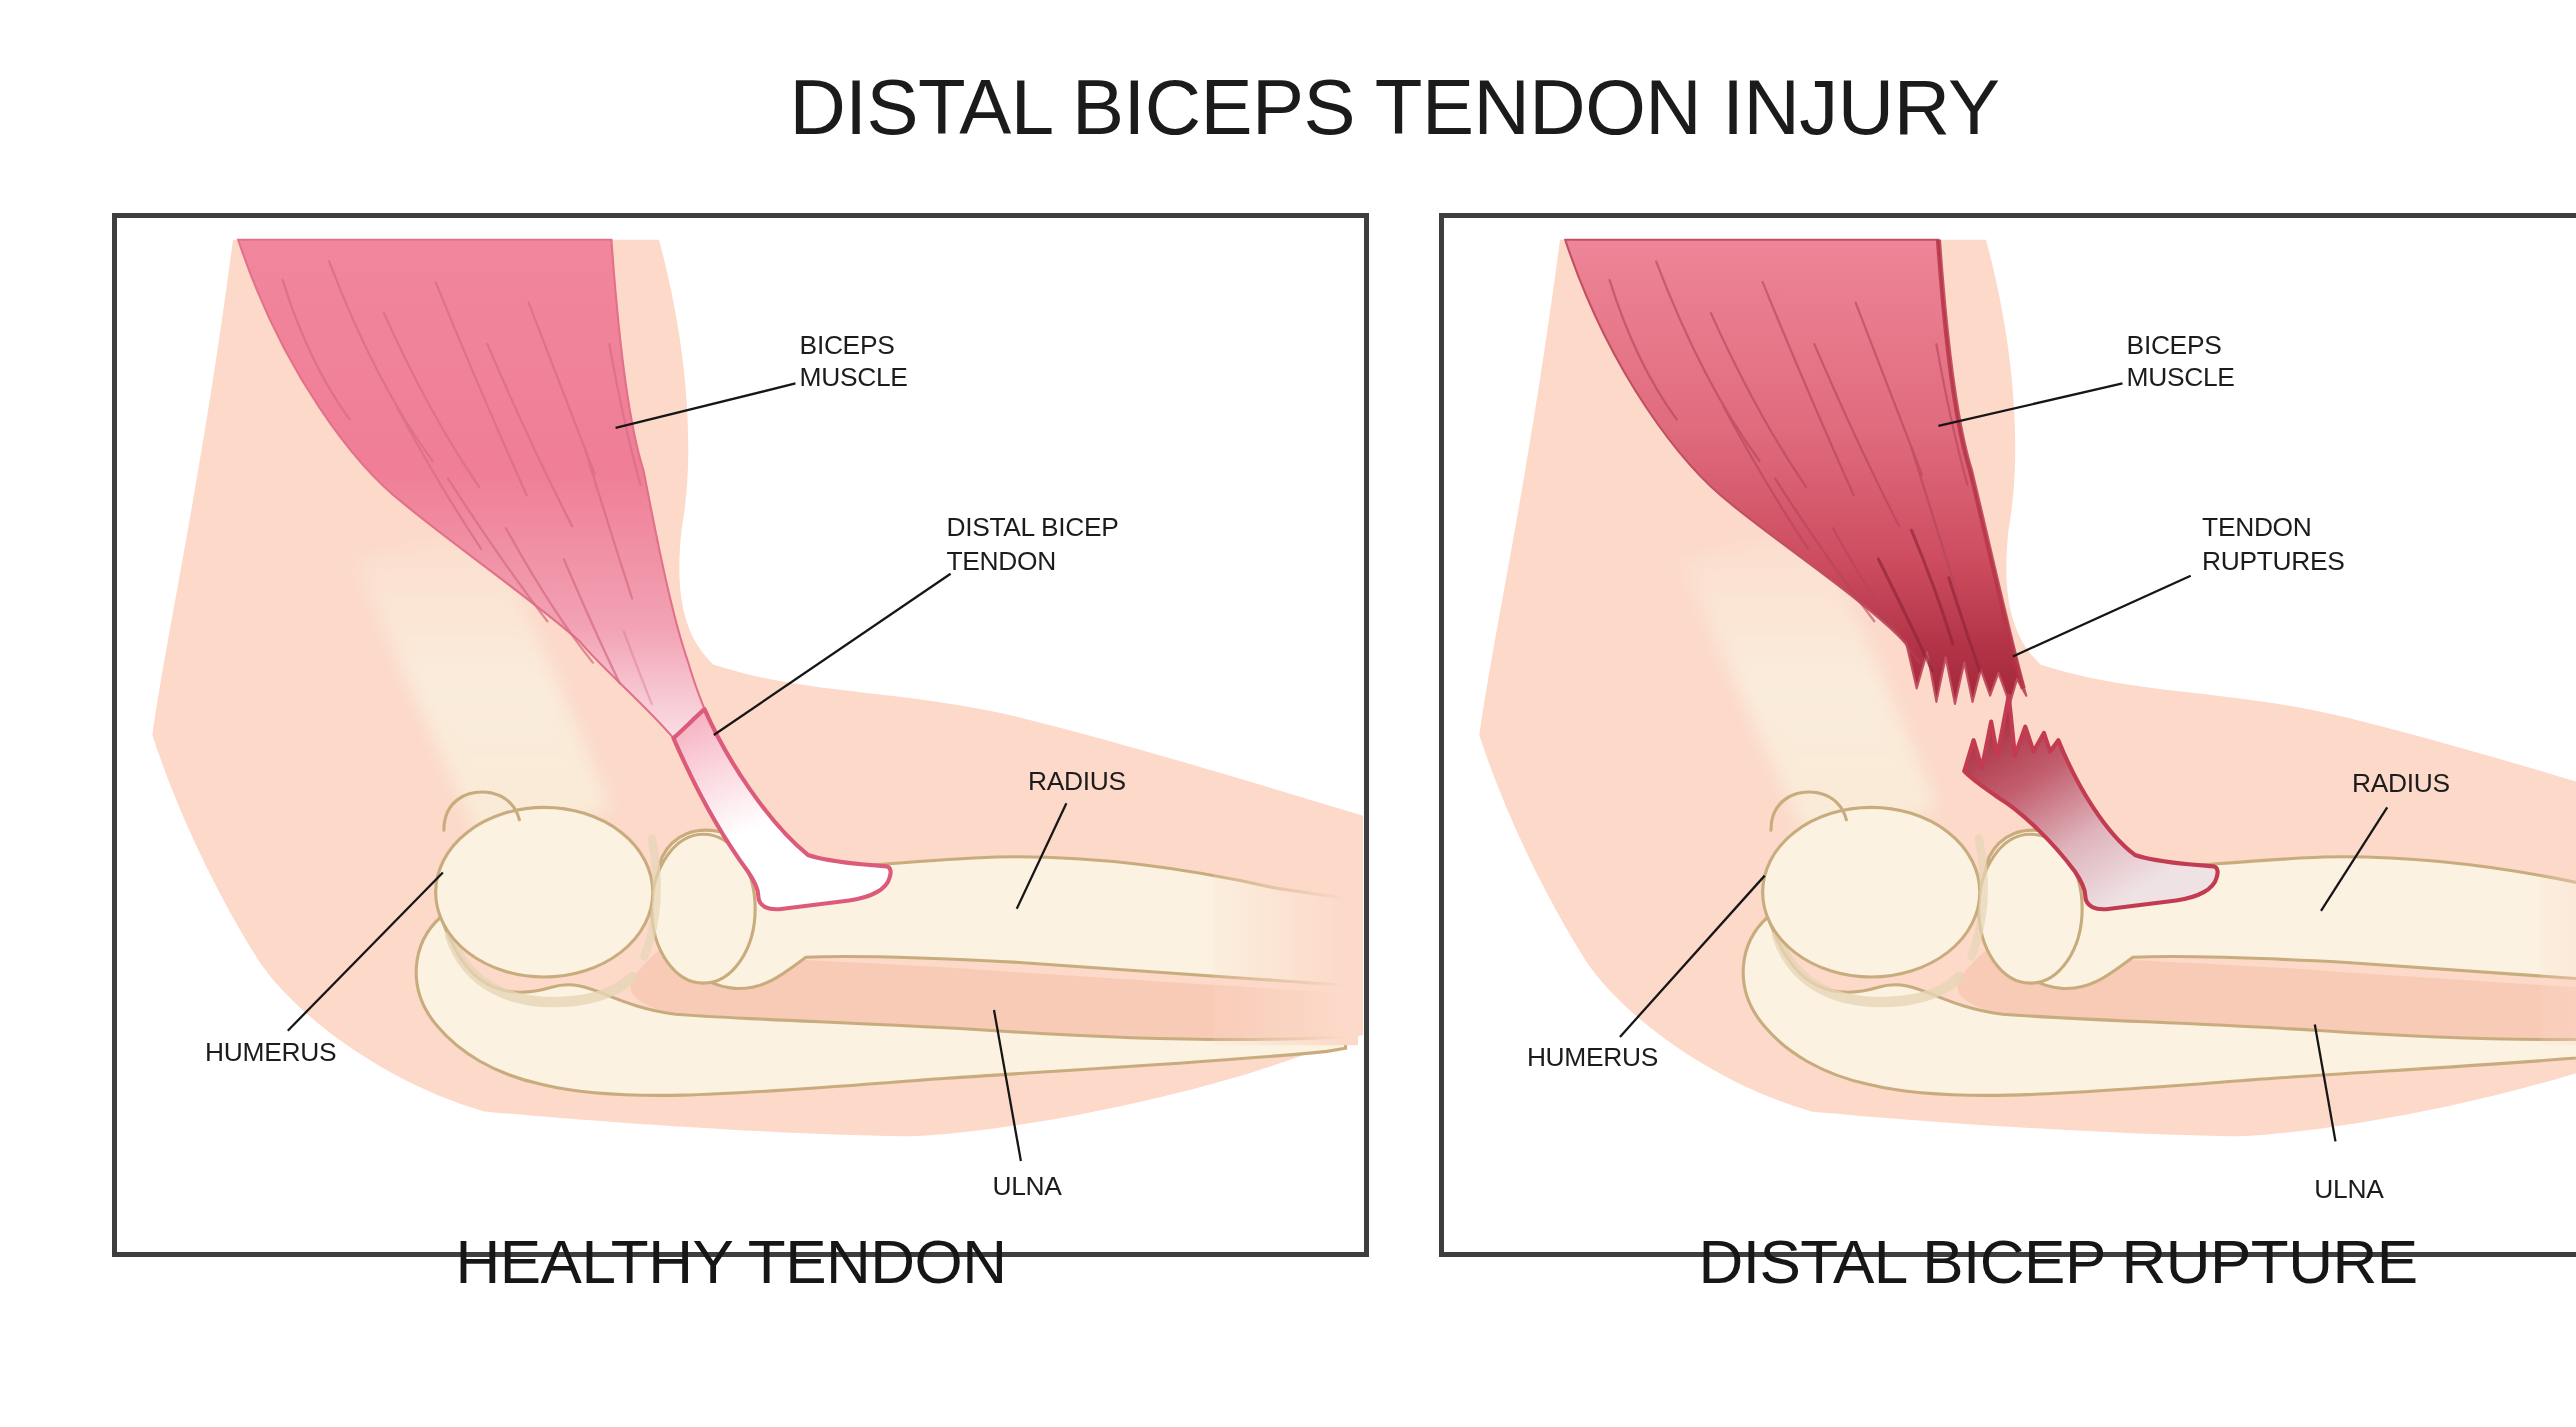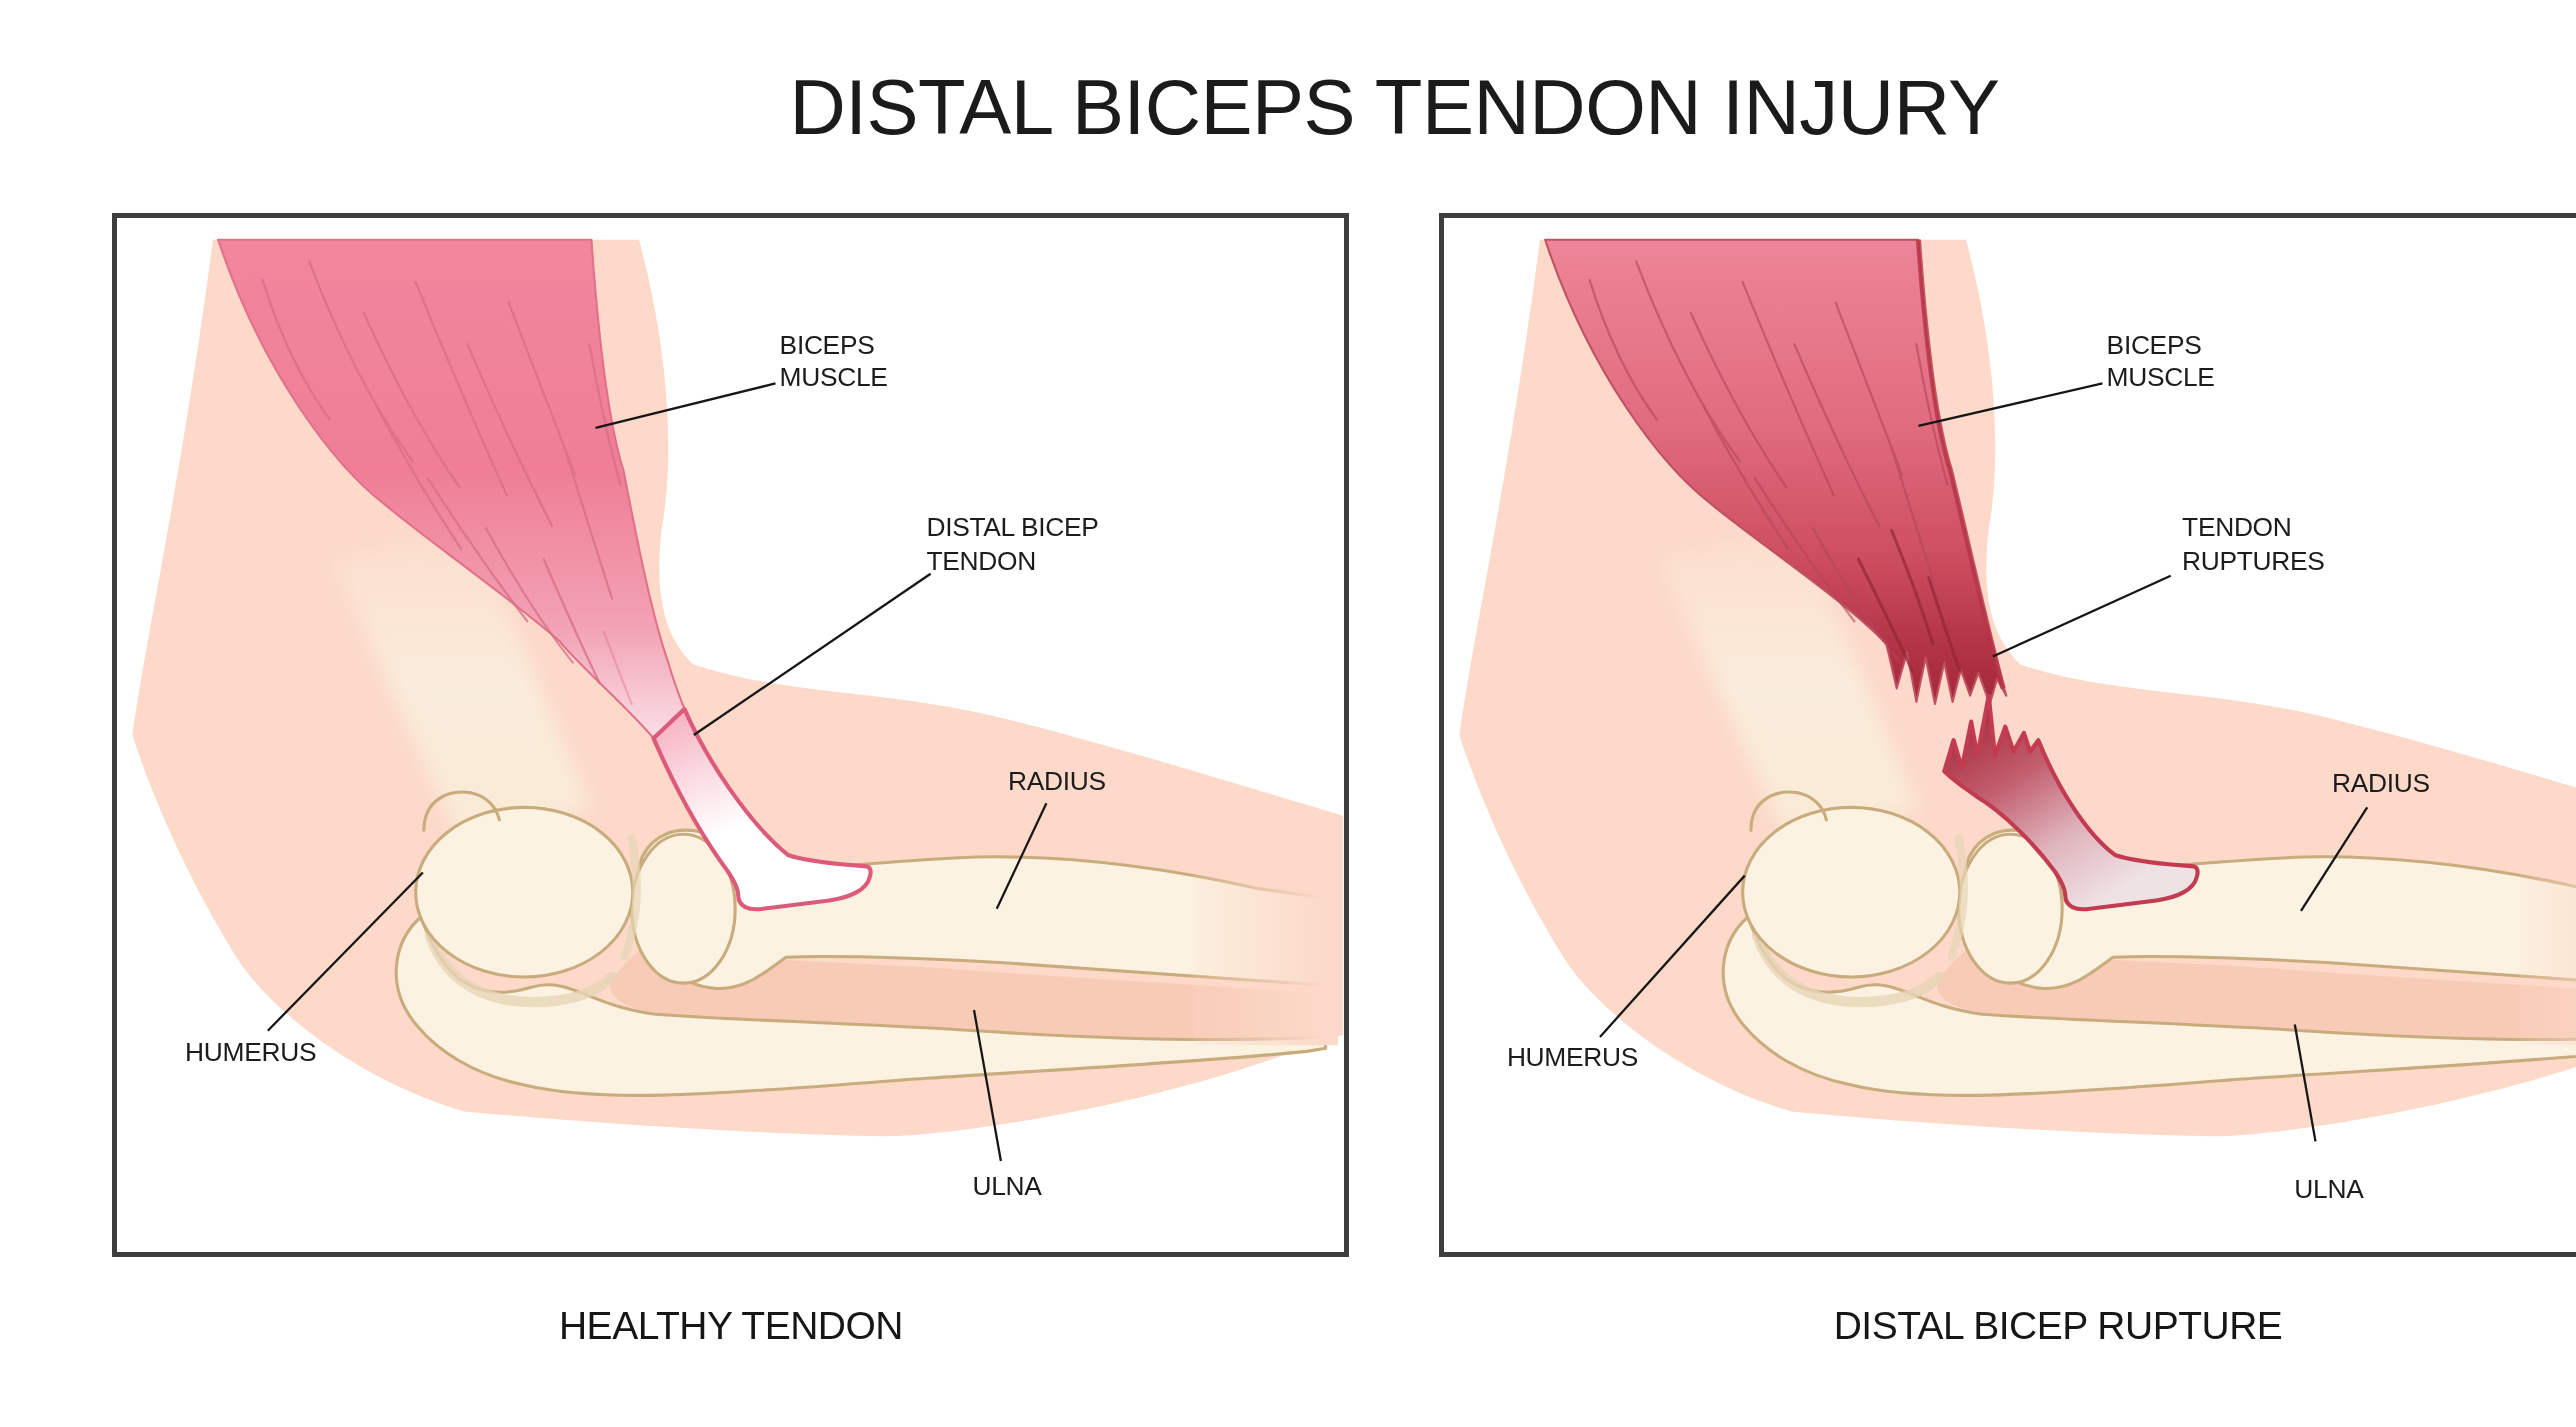--- a/index.html
+++ b/index.html
@@ -16,28 +16,29 @@
     font-size:78px;line-height:82px;
     color:#1b1b1b;letter-spacing:-0.5px;
     white-space:nowrap;
   }
   .panel{
     position:absolute;top:213px;
     width:1227px;height:1034px;
     border:5.2px solid #3e3e3e;
     background:#ffffff;
     box-sizing:content-box;
+    padding-left:20px;
   }
   .panel.left{left:112px;}
   .panel.right{left:1439px;}
   .panel svg{display:block;width:1227px;height:1034px;}
   .caption{
-    position:absolute;top:1300px;width:1238px;
+    position:absolute;top:1236px;width:1238px;
     text-align:center;
-    font-size:39px;line-height:52px;
+    font-size:62px;line-height:52px;
     color:#161616;letter-spacing:-0.5px;
     white-space:nowrap;
   }
   .caption.left{left:112px;}
   .caption.right{left:1439px;}
   text{
     font-family:"Liberation Sans", sans-serif;
     font-size:25.5px;
     letter-spacing:-0.3px;
     fill:#1c1c1c;

